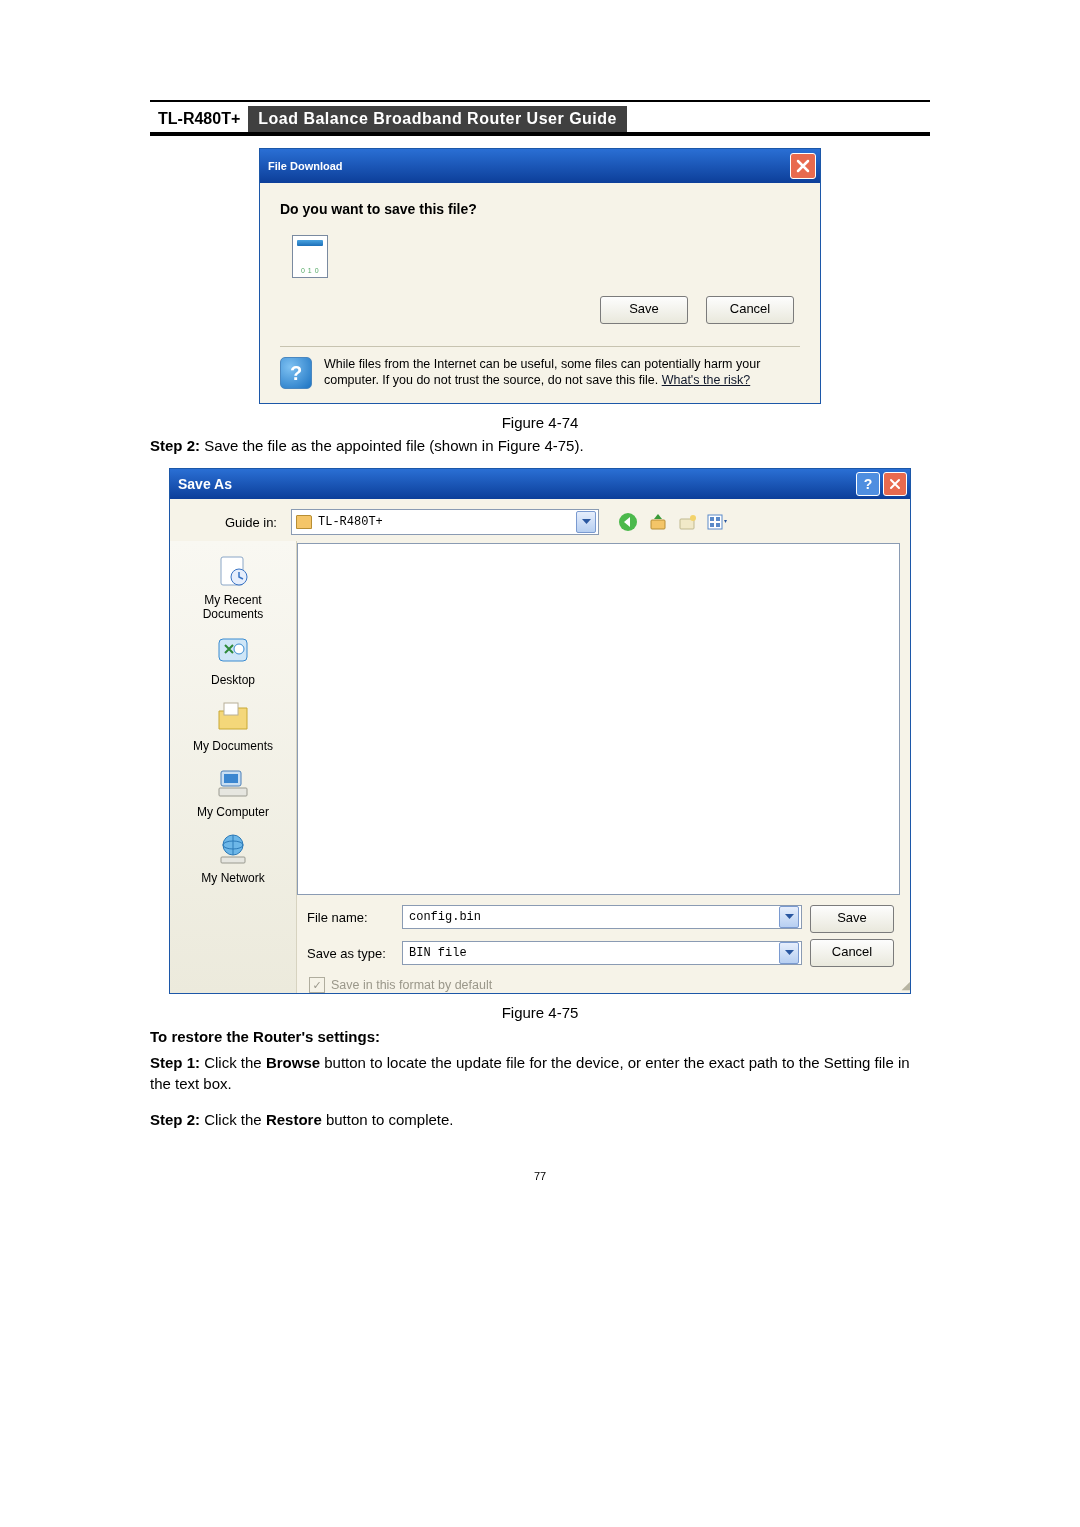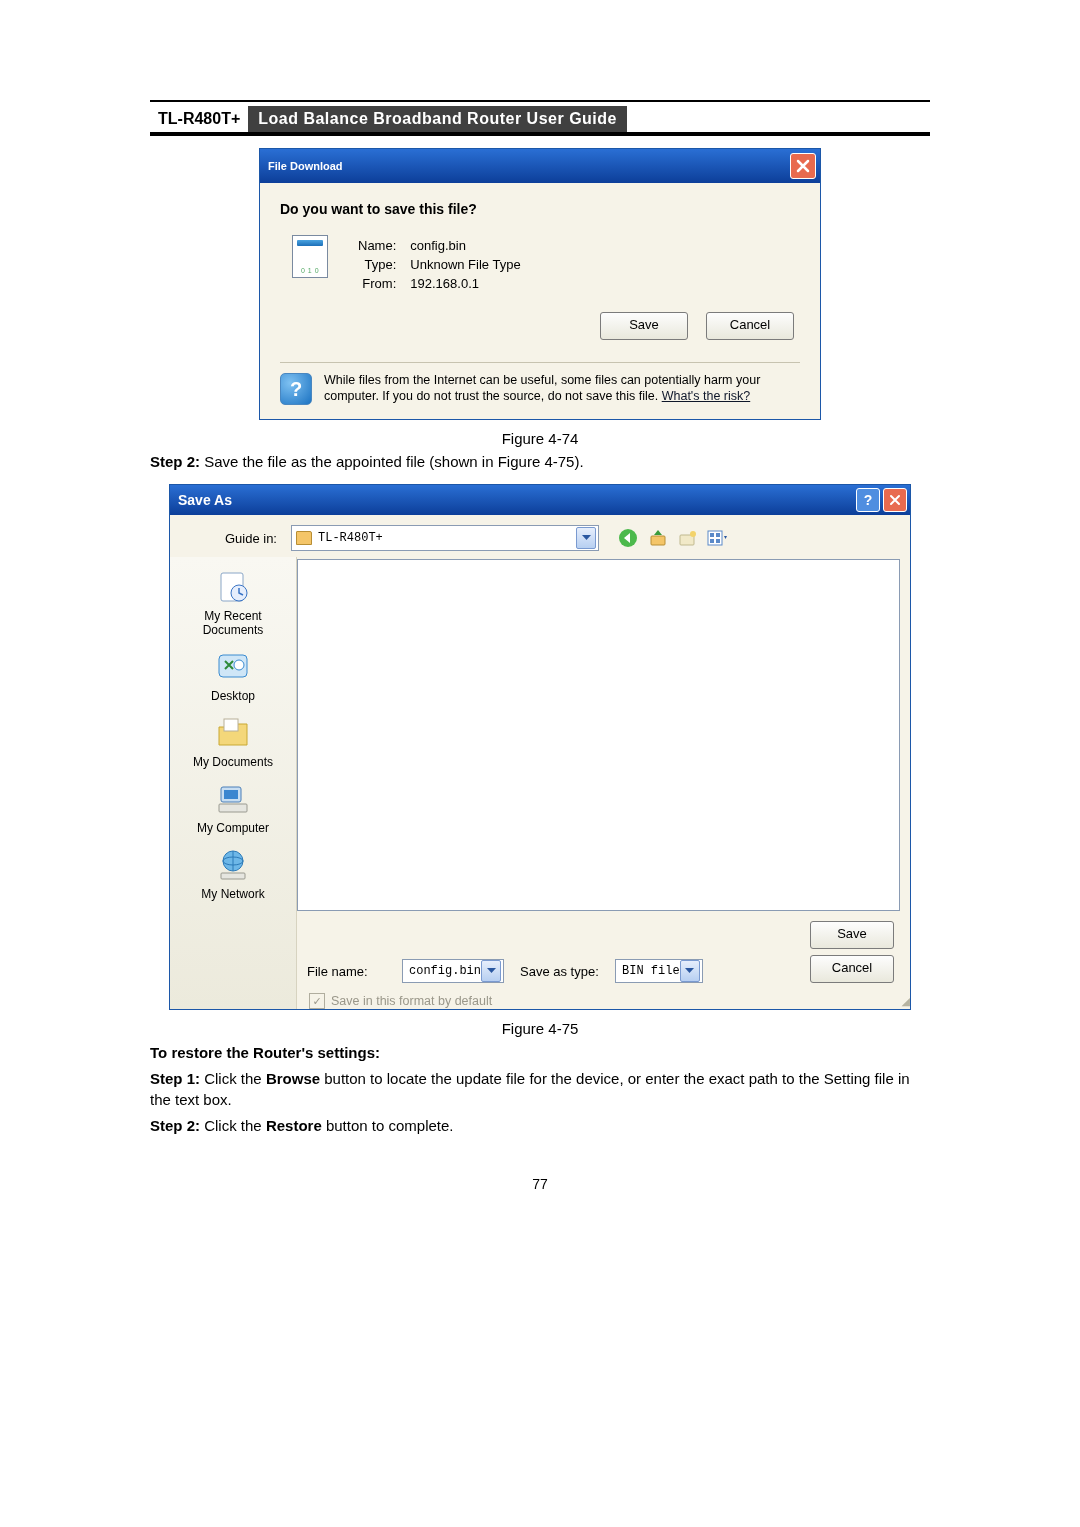--- a/index.html
+++ b/index.html
@@ -169,21 +169,21 @@
     width: 44px; height: 40px; margin: 0 auto 2px auto;
     display:flex;align-items:center;justify-content:center;
   }
   .filearea {
     flex:1; background:#fff; border:1px solid #8a9bb3;
     margin: 2px 10px 6px 0; min-height: 350px;
   }
   .dlg2-bottom {
     display:flex; padding: 4px 10px 6px 0; gap: 8px;
   }
-  .dlg2-bottom-mid { flex:1; display:flex; flex-direction:row; gap:6px;align-items:flex-end;}
+  .dlg2-bottom-mid { flex:1; display:flex; flex-direction:column; gap:12px;}
   .dlg2-bottom-right { width: 90px; display:flex; flex-direction:column; gap:6px;}
   .row-ln { display:flex; align-items:center;}
   .row-ln .lbl { width: 95px; text-align:left; padding-left: 10px; font-size:13px;}
   .inputbox {
     flex:1; height:22px; border:1px solid #8a9bb3; background:#fff;
     display:flex; align-items:center; justify-content:space-between;
     padding: 0 2px 0 6px;
     font-family: "Courier New", monospace; font-size: 12px;
   }
   .save-line {
@@ -192,21 +192,21 @@
   }
   .chk {
     width:14px; height:14px; border:1px solid #b0ad9e;
     display:flex;align-items:center;justify-content:center;
     color:#9a978a; font-size:11px;
   }
   .resize-grip {
     text-align:right; padding: 0 2px 1px 0; color:#b6b3a1; font-size:11px; letter-spacing:-2px;
   }
   .body-text { font-size: 15px; line-height: 1.35;}
-  .page-num { text-align:center; font-size:14px; margin-top:40px;}
+  .page-num { text-align:center; font-size:11px; margin-top:40px;}
 </style>
 </head>
 <body>
 
 <div class="page">
   <div class="header-line"></div>
   <div class="header-bar">
     <div class="header-model">TL-R480T+</div>
     <div class="header-title">Load  Balance  Broadband  Router  User  Guide</div>
   </div>
@@ -220,36 +220,20 @@
         </svg>
       </div>
     </div>
     <div class="dlg1-body">
       <div class="dlg1-q">Do you want to save this file?</div>
       <div class="dlg1-info">
         <div class="file-icon-box">
           <div class="file-icon-top"></div>
           <span class="file-icon-bits">0 1 0</span>
         </div>
-        <table class="info-table">
-          <tbody>
-              <tr>
-            <td class="lbl">Name:</td>
-            <td>config.bin</td>
-          </tr>
-          <tr>
-            <td class="lbl">Type:</td>
-            <td>Unknown File Type</td>
-          </tr>
-          <tr>
-            <td class="lbl">From:</td>
-            <td>192.168.0.1</td>
-          </tr>
-        </tbody>
-          </table>
       </div>
       <div class="dlg1-btns">
         <div class="xpbtn">Save</div>
         <div class="xpbtn">Cancel</div>
       </div>
       <div class="dlg1-warn">
         <div class="help-icon">?</div>
         <div class="warn-text">
           <span>While files from the Internet can be useful, some files can potentially harm your computer. If you do not trust the source, do not save this file. </span><a href="#">What's the risk?</a>
         </div>
@@ -415,19 +399,19 @@
     </div>
   </div>
 
   <div class="fig-caption">Figure 4-75</div>
 
   <div class="body-text">
     <div style="margin:6px 0;"><b>To restore the Router's settings:</b></div>
     <div>
       <b>Step 1:</b><span>  Click the </span><b>Browse</b><span> button to locate the update file for the device, or enter the exact path to the Setting file in the text box.</span>
     </div>
-    <div style="margin-top:6px;">
+    <div style="margin-top:16px;">
       <b>Step 2:</b><span>  Click the </span><b>Restore</b><span> button to complete.</span>
     </div>
   </div>
 
   <div class="page-num">77</div>
 </div>
 
 </body></html>

